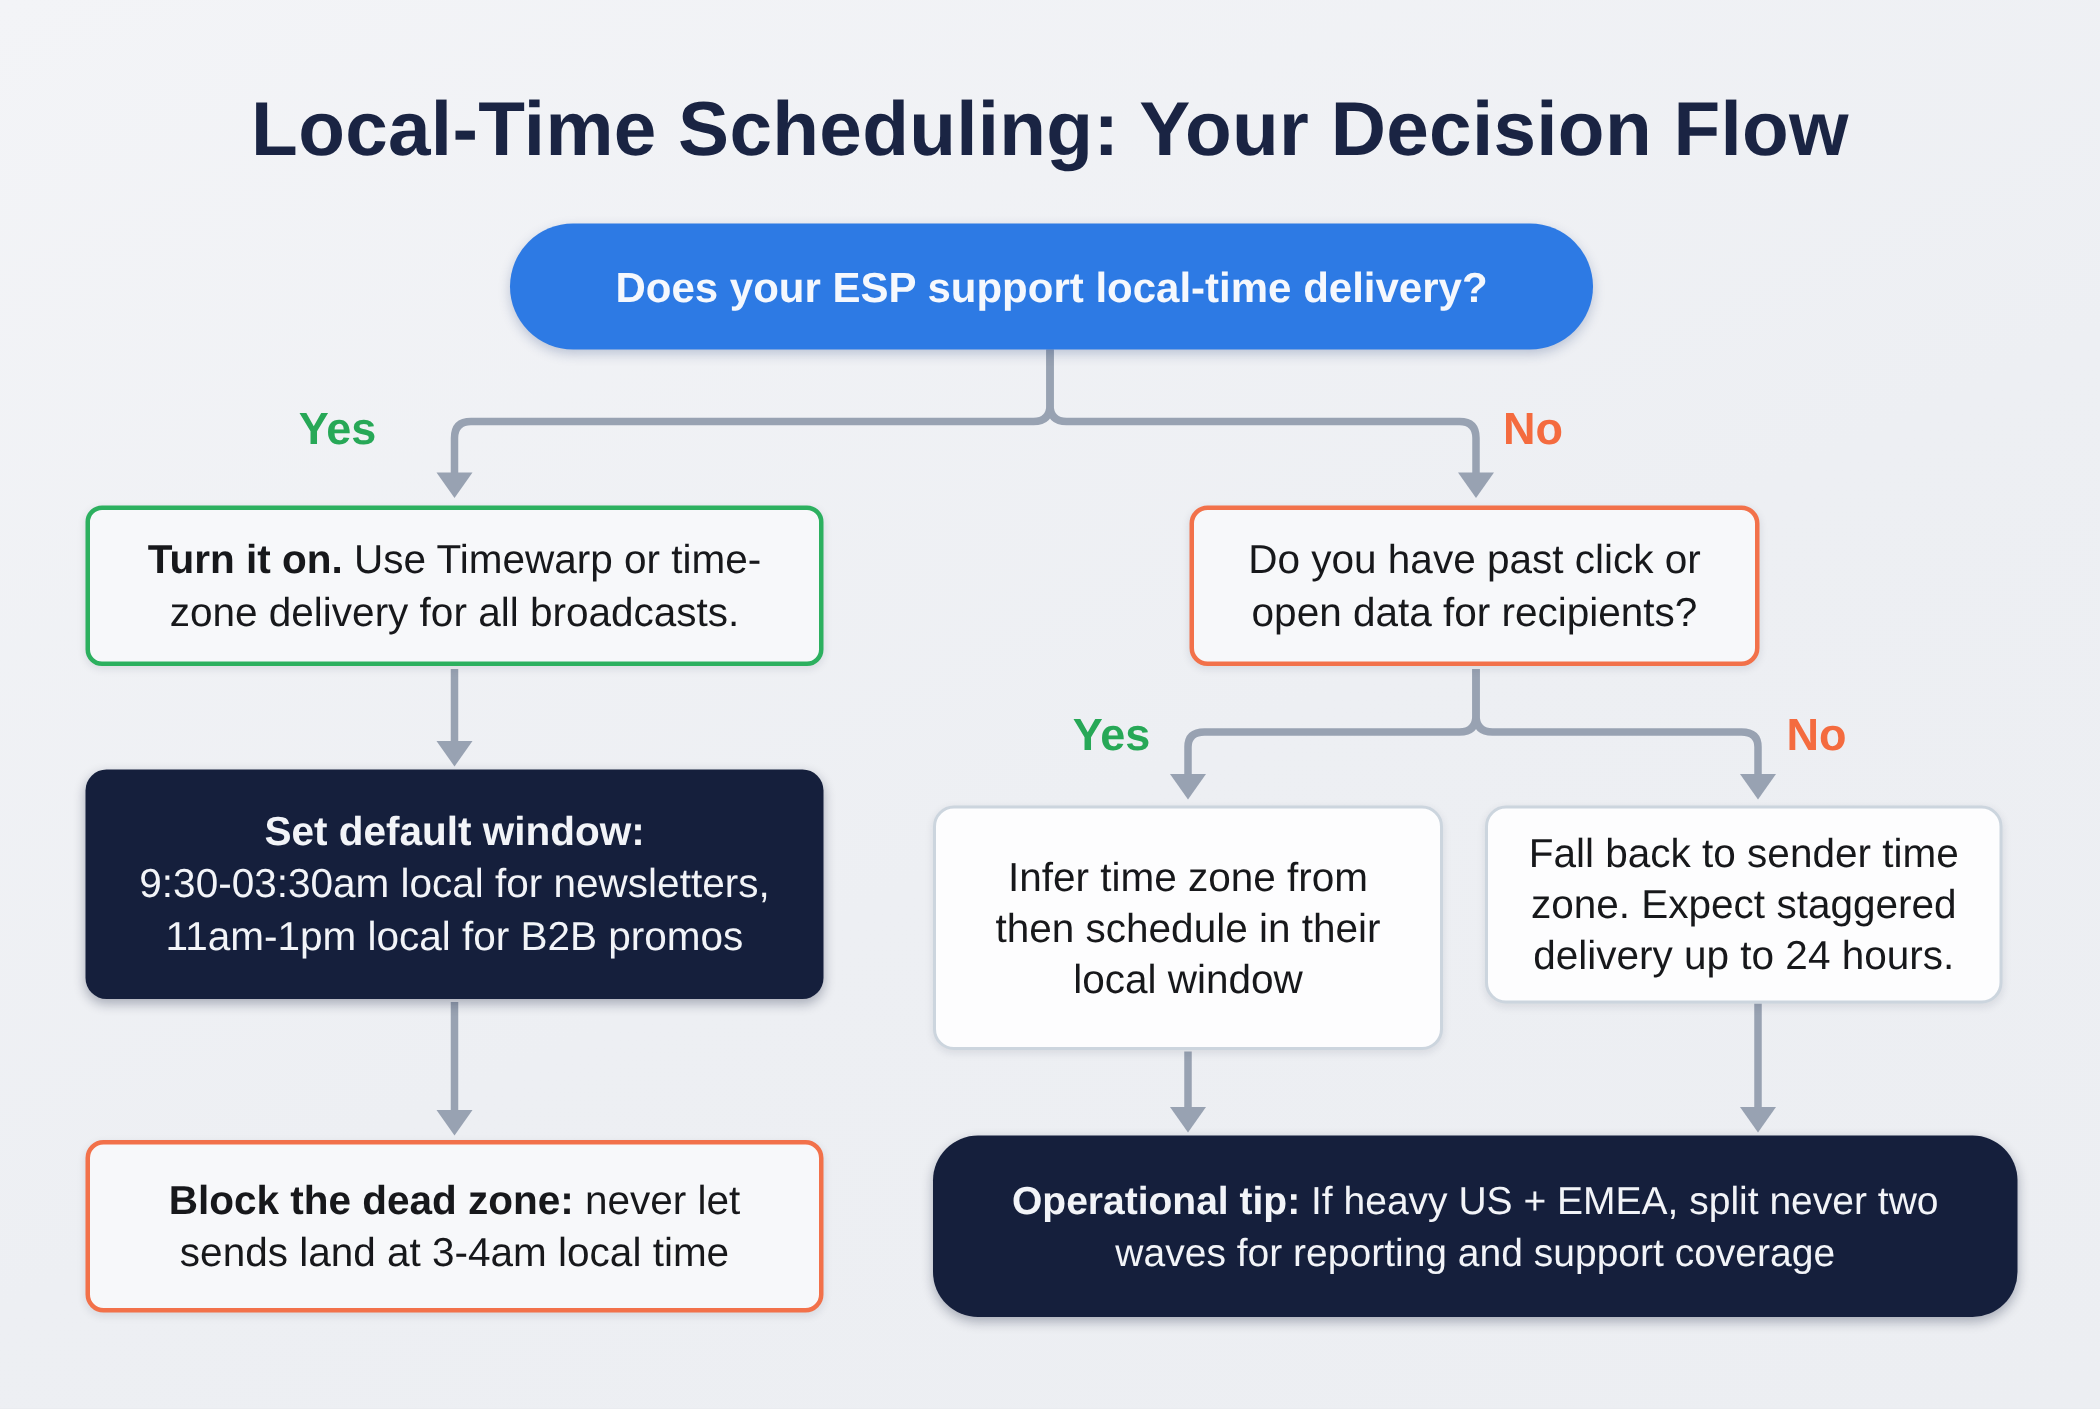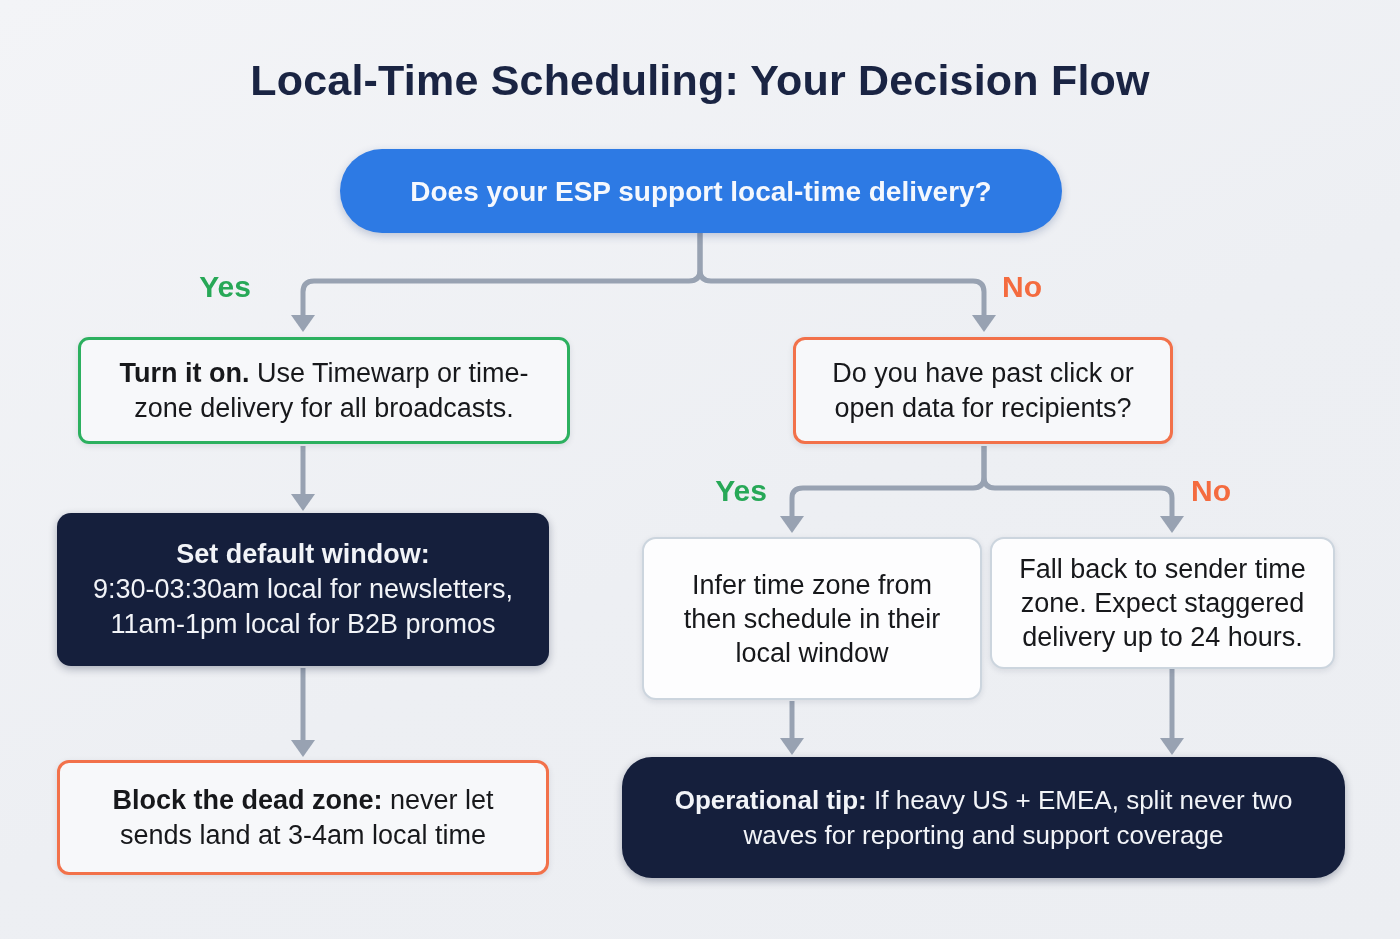--- a/index.html
+++ b/index.html
@@ -3,57 +3,56 @@
 <meta charset="utf-8">
 <style>
   html,body { margin:0; padding:0; background:#e9ebef; }
   .canvas {
     position:relative; width:1400px; height:939px; margin:0 auto;
     background:linear-gradient(155deg,#f3f4f7 0%,#edeff3 55%,#eceef2 100%);
     font-family:"Liberation Sans", sans-serif; overflow:hidden;
   }
   .title {
     position:absolute; left:0; top:56px; width:1400px; text-align:center;
-    font-size:43px; font-weight:bold; color:#1a2443; letter-spacing:.2px; white-space:nowrap;
+    font-size:51px; font-weight:bold; color:#1a2443; letter-spacing:.2px; white-space:nowrap;
   }
   .node {
     position:absolute; box-sizing:border-box;
     display:flex; flex-direction:column; justify-content:center; align-items:center;
     text-align:center; color:#17181b; font-size:27px; line-height:35px;
   }
   .ln { white-space:nowrap; }
   .b { font-weight:bold; }
   .pill {
     left:340px; top:149px; width:722px; height:84px; border-radius:42px;
     background:#2d7ae4; color:#f5f8fd; font-weight:bold; font-size:28px;
     box-shadow:0 3px 8px rgba(30,60,120,.25);
     align-items:center;
   }
   .green-box {
     left:57px; top:337px; width:492px; height:107px;
     background:#f7f8fa; border:3px solid #2cb05f; border-radius:11px;
     box-shadow:0 2px 6px rgba(20,30,60,.10);
-    margin-left:21px;
   }
   .navy-box {
     background:#151f3c; color:#f2f4f8; border-radius:14px;
     box-shadow:0 3px 8px rgba(10,20,50,.30);
   }
   .navy-left { left:57px; top:513px; width:492px; height:153px; }
   .orange-box {
     background:#f7f8fa; border:3px solid #f2714a; border-radius:12px;
     box-shadow:0 2px 6px rgba(20,30,60,.10);
   }
   .orange-left { left:57px; top:760px; width:492px; height:115px; }
   .orange-q { left:793px; top:337px; width:380px; height:107px; }
   .white-box {
     background:#fdfdfe; border:2px solid #ccd5de; border-radius:14px;
     box-shadow:0 2px 6px rgba(20,30,60,.10); font-size:27px; line-height:34px;
   }
-  .white-left  { left:622px; top:537px; width:340px; height:163px;margin-left:20px; }
+  .white-left  { left:622px; top:537px; width:340px; height:163px; }
   .white-right { left:990px; top:537px; width:345px; height:132px; }
   .navy-bottom { left:622px; top:757px; width:723px; height:121px; border-radius:30px; font-size:26px; }
   .branch-label {
     position:absolute; width:110px; text-align:center;
     font-size:30px; font-weight:bold; line-height:34px;
   }
   .yes { color:#27a857; }
   .no  { color:#f46b3f; }
   .lbl-yes1 { left:170px;  top:270px; }
   .lbl-no1  { left:967px;  top:270px; }

